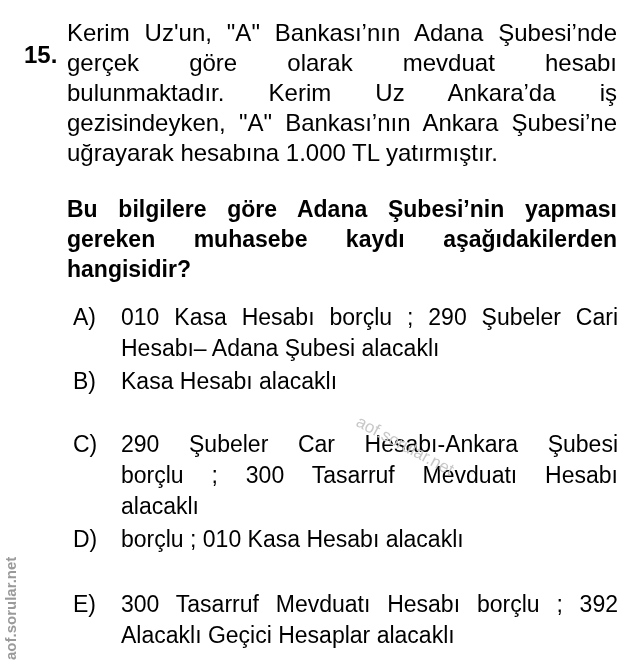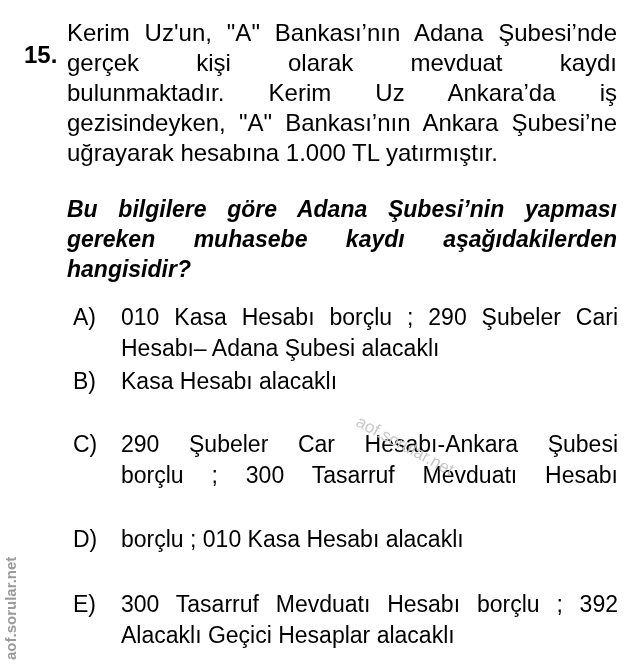--- a/index.html
+++ b/index.html
@@ -11,21 +11,21 @@
     position: absolute; left: 24px; top: 20px; font-size: 24px; font-weight: bold; line-height: 30px; margin-top: 20px;
   }
   .stem {
     position: absolute; left: 67px; top: 18px; width: 550px;
     font-size: 24px; line-height: 30px; text-align: justify;
   }
   .stem .ln { display: block; text-align: justify; text-align-last: justify; height: 30px; white-space: nowrap; }
   .stem .ln.last { text-align-last: left; }
   .ask {
     position: absolute; left: 67px; top: 194px; width: 550px;
-    font-size: 23px; font-weight: bold; line-height: 30px; font-style: italic;
+    font-size: 23px; font-weight: bold; line-height: 30px;
   }
   .ask .ln { display: block; text-align: justify; text-align-last: justify; height: 30px; white-space: nowrap; }
   .ask .ln.last { text-align-last: left; }
   .opt { position: absolute; left: 73px; width: 545px; font-size: 23px; line-height: 31px; }
   .opt .letter { position: absolute; left: 0; top: 0; }
   .opt .body { position: absolute; left: 48px; width: 497px; }
   .opt .ln { display: block; text-align: justify; text-align-last: justify; height: 31px; white-space: nowrap; }
   .opt .ln.last { text-align-last: left; }
   .wm-diag {
     position: absolute; left: 362px; top: 412px; font-size: 17px; color: #c8c8c8;
@@ -37,21 +37,21 @@
     transform: rotate(-90deg); transform-origin: left top; white-space: nowrap;
   }
 </style>
 </head>
 <body>
 
 <div class="qnum">15.</div>
 
 <div class="stem">
   <span class="ln">Kerim Uz'un, "A" Bankası’nın Adana Şubesi’nde</span>
-  <span class="ln">gerçek kişi olarak mevduat kaydı</span>
+  <span class="ln">gerçek göre olarak mevduat hesabı</span>
   <span class="ln">bulunmaktadır. Kerim Uz Ankara’da iş</span>
   <span class="ln">gezisindeyken, "A" Bankası’nın Ankara Şubesi’ne</span>
   <span class="ln last">uğrayarak hesabına 1.000 TL yatırmıştır.</span>
 </div>
 
 <div class="ask">
   <span class="ln">Bu bilgilere göre Adana Şubesi’nin yapması</span>
   <span class="ln">gereken muhasebe kaydı aşağıdakilerden</span>
   <span class="ln last">hangisidir?</span>
 </div>
@@ -69,20 +69,21 @@
   <div class="body">
     <span class="ln last">Kasa Hesabı alacaklı</span>
   </div>
 </div>
 
 <div class="opt" style="top:429px;">
   <span class="letter">C)</span>
   <div class="body">
     <span class="ln">290 Şubeler Car Hesabı-Ankara Şubesi</span>
     <span class="ln">borçlu ; 300 Tasarruf Mevduatı Hesabı</span>
+    <span class="ln last">alacaklı</span>
   </div>
 </div>
 
 <div class="opt" style="top:524px;">
   <span class="letter">D)</span>
   <div class="body">
     <span class="ln last">borçlu ; 010 Kasa Hesabı alacaklı</span>
   </div>
 </div>
 

